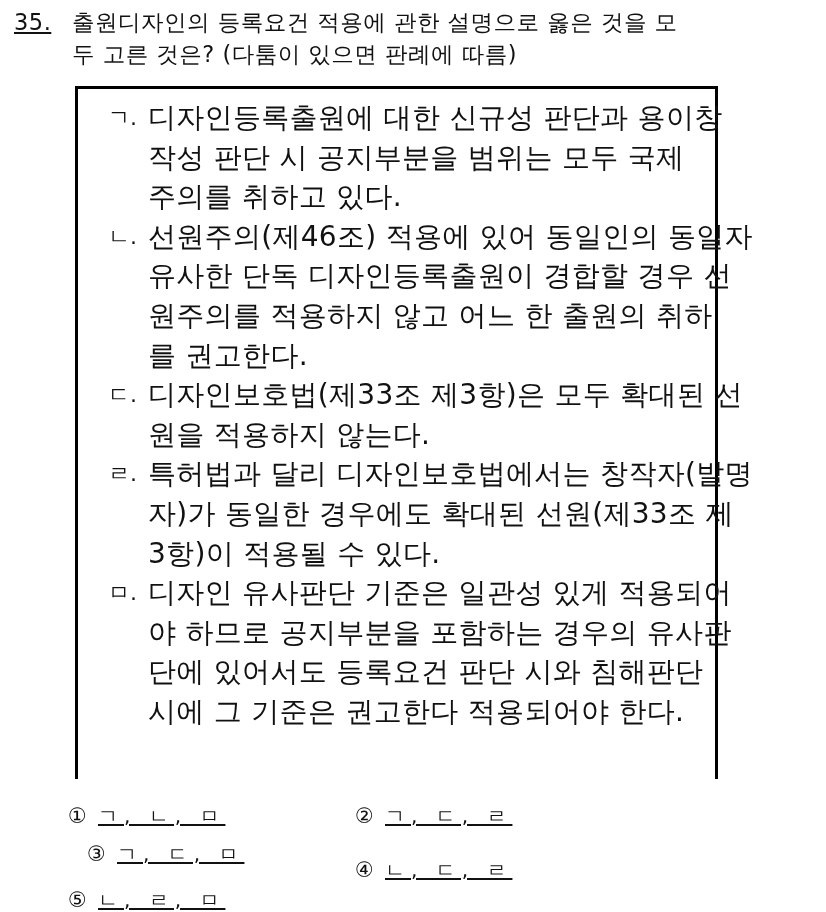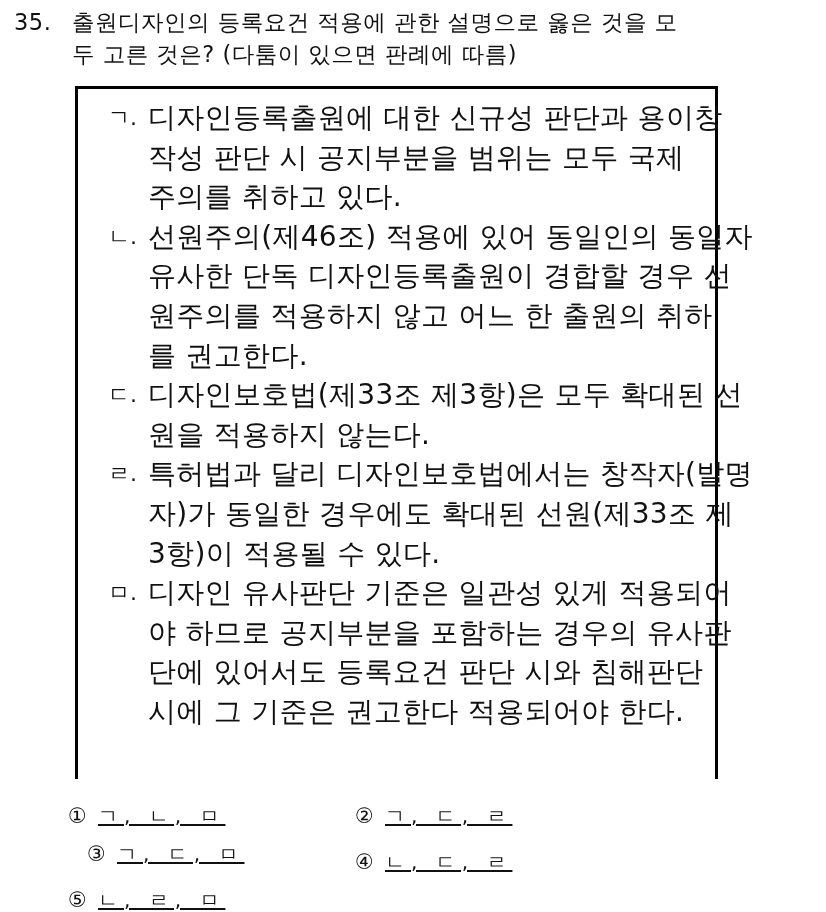--- a/index.html
+++ b/index.html
@@ -6,21 +6,21 @@
   body {
     width: 826px; height: 912px; position: relative; overflow: hidden;
     font-family: "DejaVu Sans", "Liberation Sans", sans-serif;
     color: #111111;
   }
   .question {
     position: absolute; left: 14px; top: 6px; width: 780px;
     font-size: 22.5px; line-height: 32px; letter-spacing: 0.5px;
   }
   .q-line { white-space: nowrap; }
-  .q-num { display: inline-block; width: 58px; }
+  .q-num { display: inline-block; width: 58px; text-decoration: underline; }
   .q-indent { display: inline-block; width: 58px; }
 
   .box {
     position: absolute; left: 75px; top: 86px; width: 637px; height: 690px;
     border-top: 3px solid #000; border-left: 3px solid #000; border-right: 3px solid #000;
     border-bottom: none; box-sizing: content-box;
   }
   .items { position: absolute; left: 30px; top: 9px; width: 600px; }
   .item { position: relative; }
   .item-line {
@@ -112,19 +112,19 @@
 <div class="choices">
   <div class="choice" style="left:0; top:0;">
     <span class="choice-num">①</span><span class="choice-text">ㄱ, ㄴ, ㅁ</span>
   </div>
   <div class="choice" style="left:287px; top:0;">
     <span class="choice-num">②</span><span class="choice-text">ㄱ, ㄷ, ㄹ</span>
   </div>
   <div class="choice" style="left:0; top:38px;margin-left:19px;">
     <span class="choice-num">③</span><span class="choice-text">ㄱ, ㄷ, ㅁ</span>
   </div>
-  <div class="choice" style="left:287px; top:46px;">
+  <div class="choice" style="left:287px; top:54px;">
     <span class="choice-num">④</span><span class="choice-text">ㄴ, ㄷ, ㄹ</span>
   </div>
   <div class="choice" style="left:0; top:84px;">
     <span class="choice-num">⑤</span><span class="choice-text">ㄴ, ㄹ, ㅁ</span>
   </div>
 </div>
 
 </body></html>

